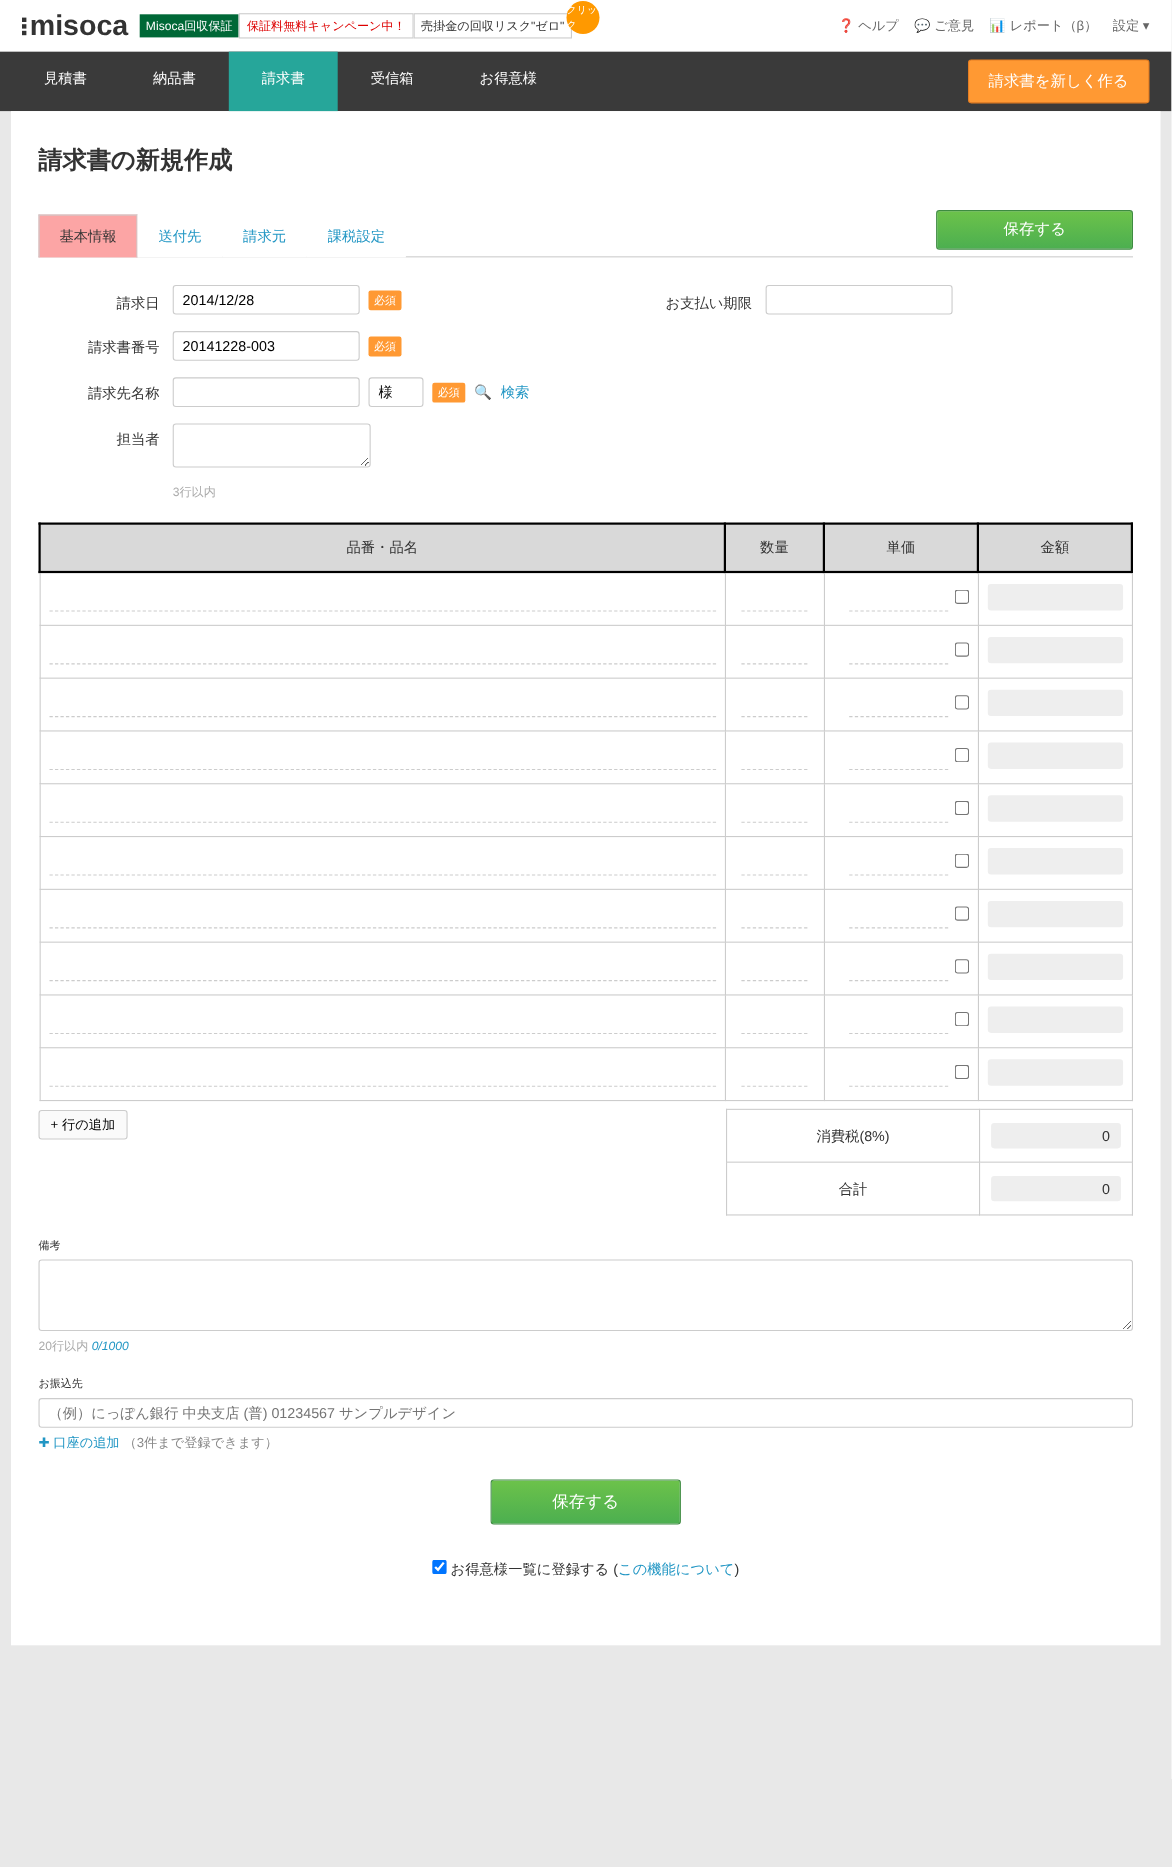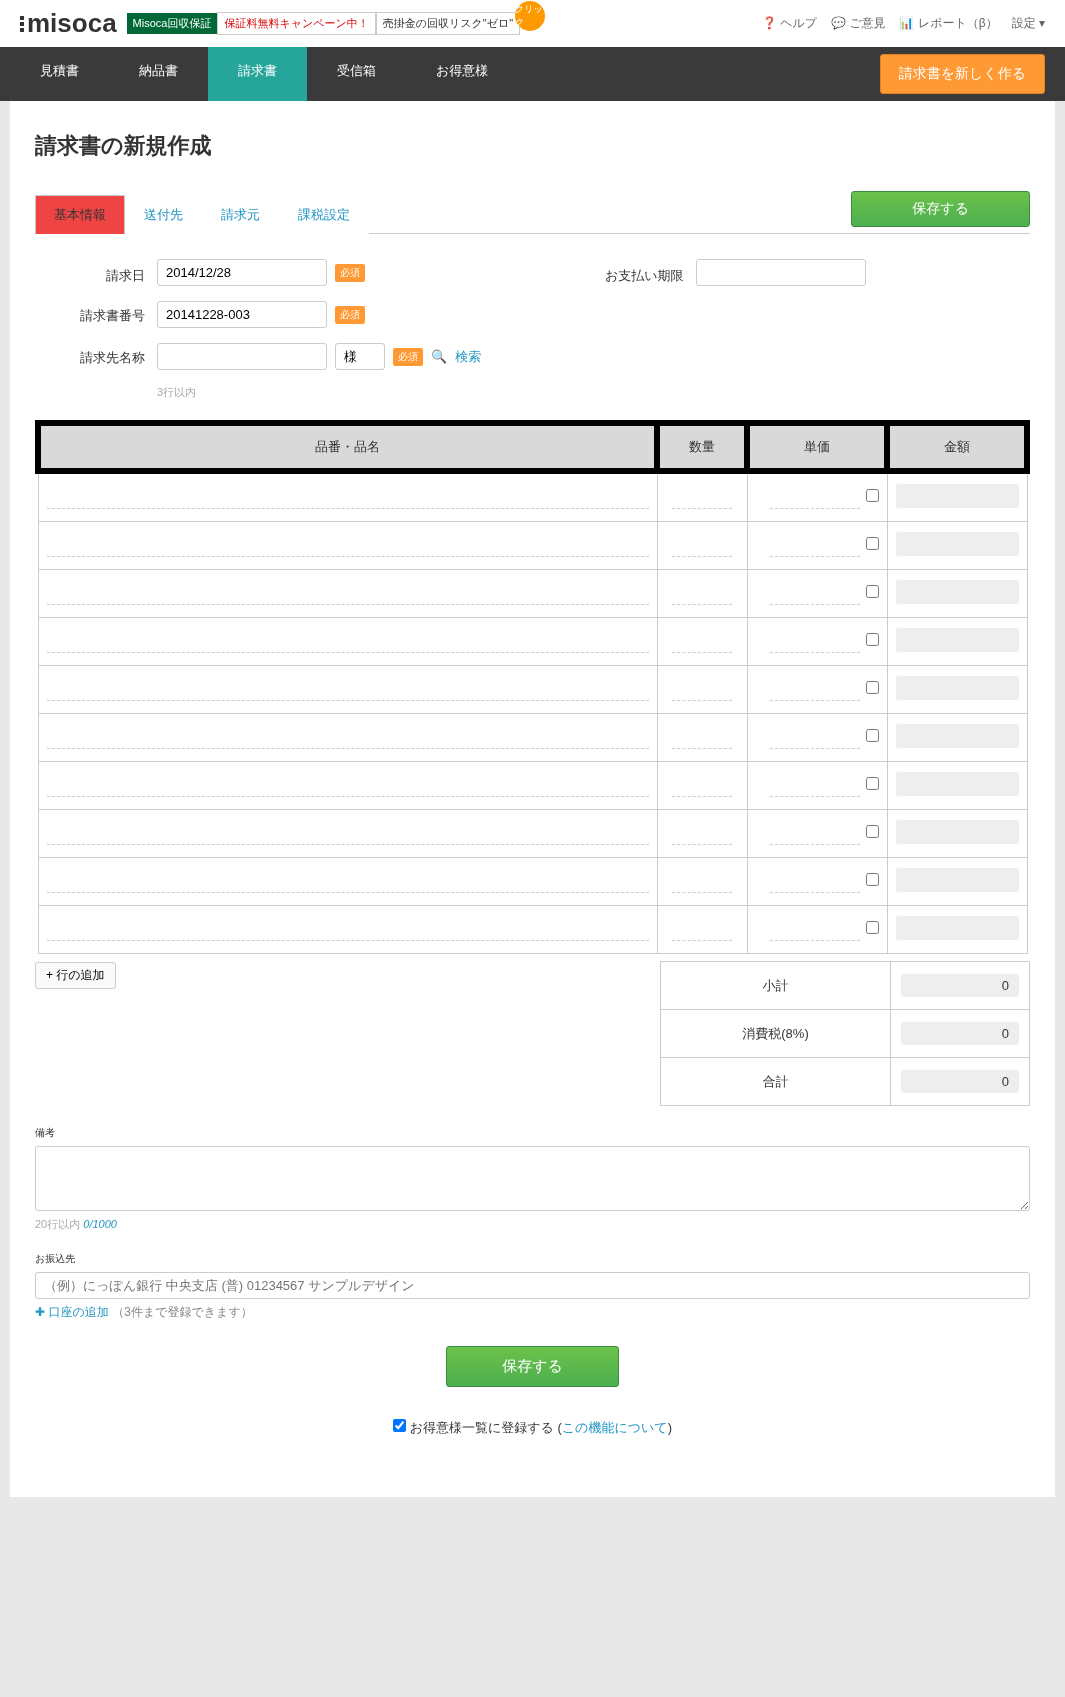--- a/index.html
+++ b/index.html
@@ -27,21 +27,21 @@
 .nav-spacer { flex: 1; }
 .nav-cta { background: #ff9933; color: #fff; padding: 10px 18px; margin: 7px 10px; border: 1px solid #e67e22; border-radius: 3px; cursor: pointer; font-size: 14px; }
 
 
 .content { background: #fff; margin: 0 10px; padding: 30px 25px 60px; }
 .page-title { font-size: 22px; font-weight: bold; margin-bottom: 30px; }
 
 
 .tab-row { display: flex; align-items: flex-end; border-bottom: 1px solid #ccc; margin-bottom: 25px; }
 .tab { padding: 10px 18px; cursor: pointer; color: #2196c4; border: 1px solid transparent; border-bottom: none; position: relative; top: 1px; background: #fff; }
-.tab.active { border-color: #ccc; color: #333; background: #ef4444; }
+.tab.active { border-color: #ccc; color: #333; background: #fca5a5; }
 .tab-spacer { flex: 1; }
 .btn-save-top { background: linear-gradient(#6cc24a,#4caf50); color: #fff; border: 1px solid #3d8b40; border-radius: 3px; padding: 8px 60px; cursor: pointer; margin-bottom: 6px; font-size: 14px; }
 
 
 .form-area { padding: 0 10px 20px; }
 .form-row { display: flex; align-items: flex-start; margin-bottom: 15px; }
 .form-label { width: 100px; text-align: right; padding-top: 6px; font-size: 13px; color: #333; }
 .form-control-area { margin-left: 12px; display: flex; align-items: center; gap: 8px; }
 input[type=text], textarea { border: 1px solid #ccc; border-radius: 3px; padding: 5px 8px; font-size: 13px; font-family: inherit; }
 .inp-date, .inp-num { width: 170px; }
@@ -50,21 +50,21 @@
 .txt-assignee { width: 180px; height: 40px; resize: both; }
 .badge-req { background: #ff9933; color: #fff; font-size: 10px; padding: 2px 5px; border-radius: 2px; }
 .search-link { color: #2196c4; text-decoration: none; cursor: pointer; }
 .helper-text { color: #aaa; font-size: 11px; margin-top: 3px; margin-left: 112px; }
 .form-row-dual { display: flex; gap: 80px; }
 .dual-left, .dual-right { display: flex; align-items: center; }
 .inp-due { width: 170px; }
 
 
 .items-table { width: 100%; border-collapse: collapse; margin-bottom: 8px; }
-.items-table th { background: #d9d9d9; border: 6px solid #000000; padding: 12px 14px; font-weight: normal; font-size: 13px; }
+.items-table th { background: #d9d9d9; border: 2px solid #000000; padding: 12px 14px; font-weight: normal; font-size: 13px; }
 .items-table td { border: 1px solid #ccc; padding: 10px 8px; height: 44px; vertical-align: middle; }
 .col-desc { width: auto; }
 .col-qty { width: 90px; margin-top: 20px; }
 .col-price { width: 140px; }
 .col-amt { width: 140px; }
 .cell-input { width: 100%; border: none; border-bottom: 1px dashed #ccc; padding: 3px 2px; font-size: 13px; outline: none; }
 .cell-qty { width: 60px; text-align: right; }
 .cell-price { width: 90px; text-align: right; }
 .cell-chk { margin-left: 6px; }
 .cell-amt { display: inline-block; width: 100%; background: #eee; border-radius: 3px; height: 24px; }
@@ -182,20 +182,26 @@
         <div class="form-label">請求先名称</div>
         <div class="form-control-area">
           <input type="text" class="inp-name" style="">
           <input type="text" class="inp-honorific" value="様" style="">
           <span class="badge-req">必須</span>
           <span>🔍</span>
           <a class="search-link">検索</a>
         </div>
       </div>
 
+      <div class="form-row">
+        <div class="form-label">担当者</div>
+        <div class="form-control-area">
+          <textarea class="txt-assignee" style=""></textarea>
+        </div>
+      </div>
       <div class="helper-text">3行以内</div>
     </div>
 
     
     <table class="items-table">
       <thead>
         <tr>
           <th class="col-desc">品番・品名</th>
           <th class="col-qty">数量</th>
           <th class="col-price">単価</th>
@@ -264,24 +270,20 @@
             <td><span class="cell-amt"></span></td>
           </tr>
         </tbody>
     </table>
 
     <div class="clearfix">
       <button class="add-row-btn">+ 行の追加</button>
 
       <table class="totals-table">
         <tbody>
-            <tr>
-          <td class="totals-label">小計</td>
-          <td class="totals-val"><span class="totals-val-inner">0</span></td>
-        </tr>
         <tr>
           <td class="totals-label">消費税(8%)</td>
           <td class="totals-val"><span class="totals-val-inner">0</span></td>
         </tr>
         <tr>
           <td class="totals-label">合計</td>
           <td class="totals-val"><span class="totals-val-inner">0</span></td>
         </tr>
       </tbody>
         </table>

